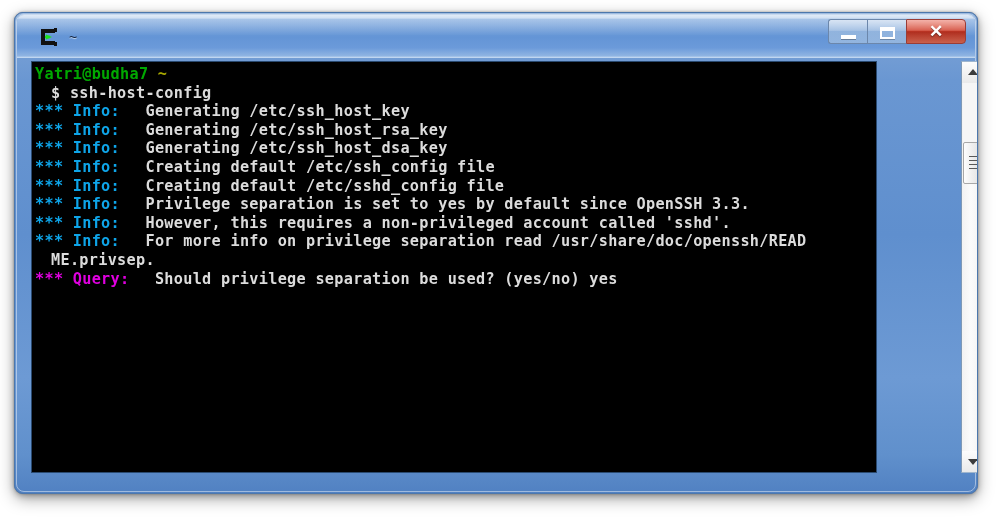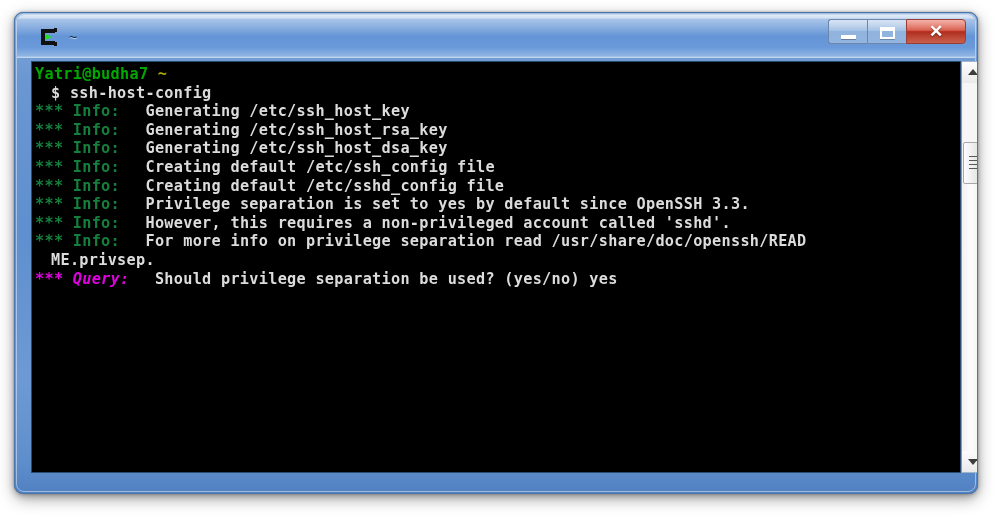--- a/index.html
+++ b/index.html
@@ -182,21 +182,21 @@
     line-height: 23px;
     text-align: center;
     text-shadow: 0 1px 1px rgba(0,0,0,0.45);
   }
 
   
   .client {
     position: absolute;
     left: 16px;
     top: 48px;
-    width: 930px;
+    width: 846px;
     height: 412px;
     background: #000000;
     box-sizing: border-box;
     border: 1px solid #2a4a70;
     box-shadow: inset 0 0 0 1px rgba(0,0,0,0.9);
     overflow: hidden;
   }
 
   .term {
     position: absolute;
@@ -211,22 +211,22 @@
     letter-spacing: 0.3px;
     color: #d8d8d8;
     white-space: pre;
     font-weight: bold;
   }
   .term .line { white-space: pre; }
 
   .c-prompt  { color: #00a800; }
   .c-tilde   { color: #a8a800; }
   .c-white   { color: #dcdcdc; margin-left: 16px; }
-  .c-ginfo   { color: #15803d; }
-  .c-magenta { color: #e000e0; font-style: italic; }
+  .c-ginfo   { color: #0ea5e9; }
+  .c-magenta { color: #e000e0; }
 
   
   .scrollbar {
     position: absolute;
     left: 946px;
     top: 48px;
     width: 24px;
     height: 412px;
     background: linear-gradient(90deg, #f2f2f2 0%, #fbfbfb 40%, #f0f0f0 100%);
     box-sizing: border-box;

